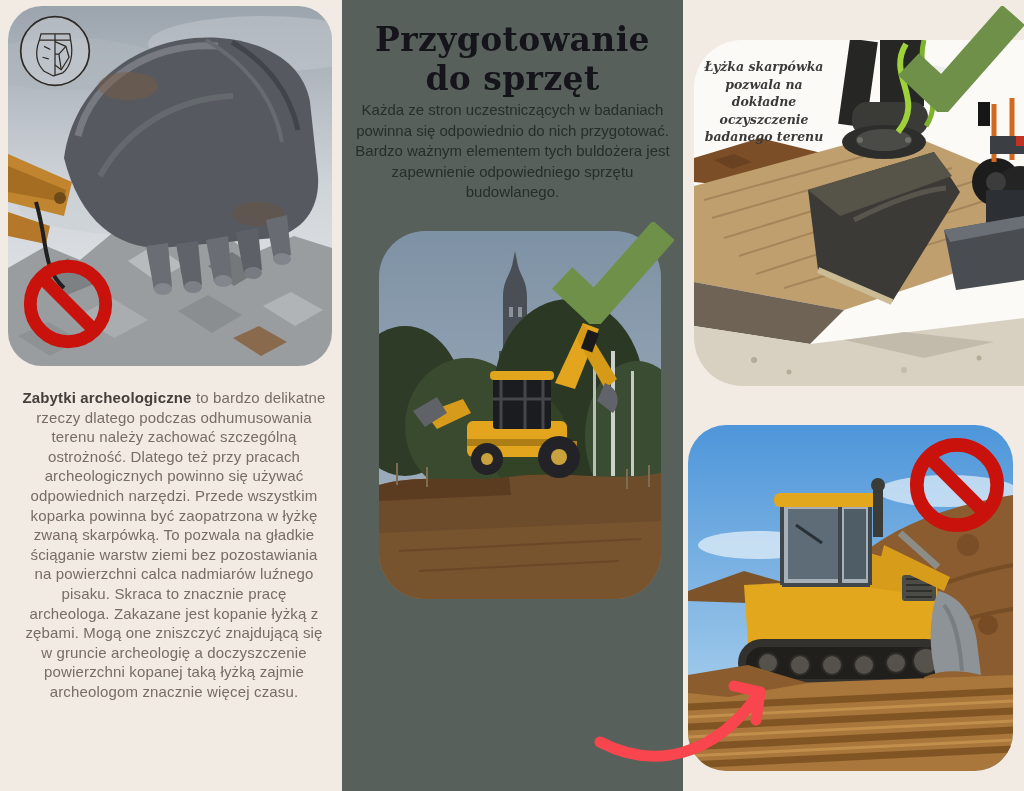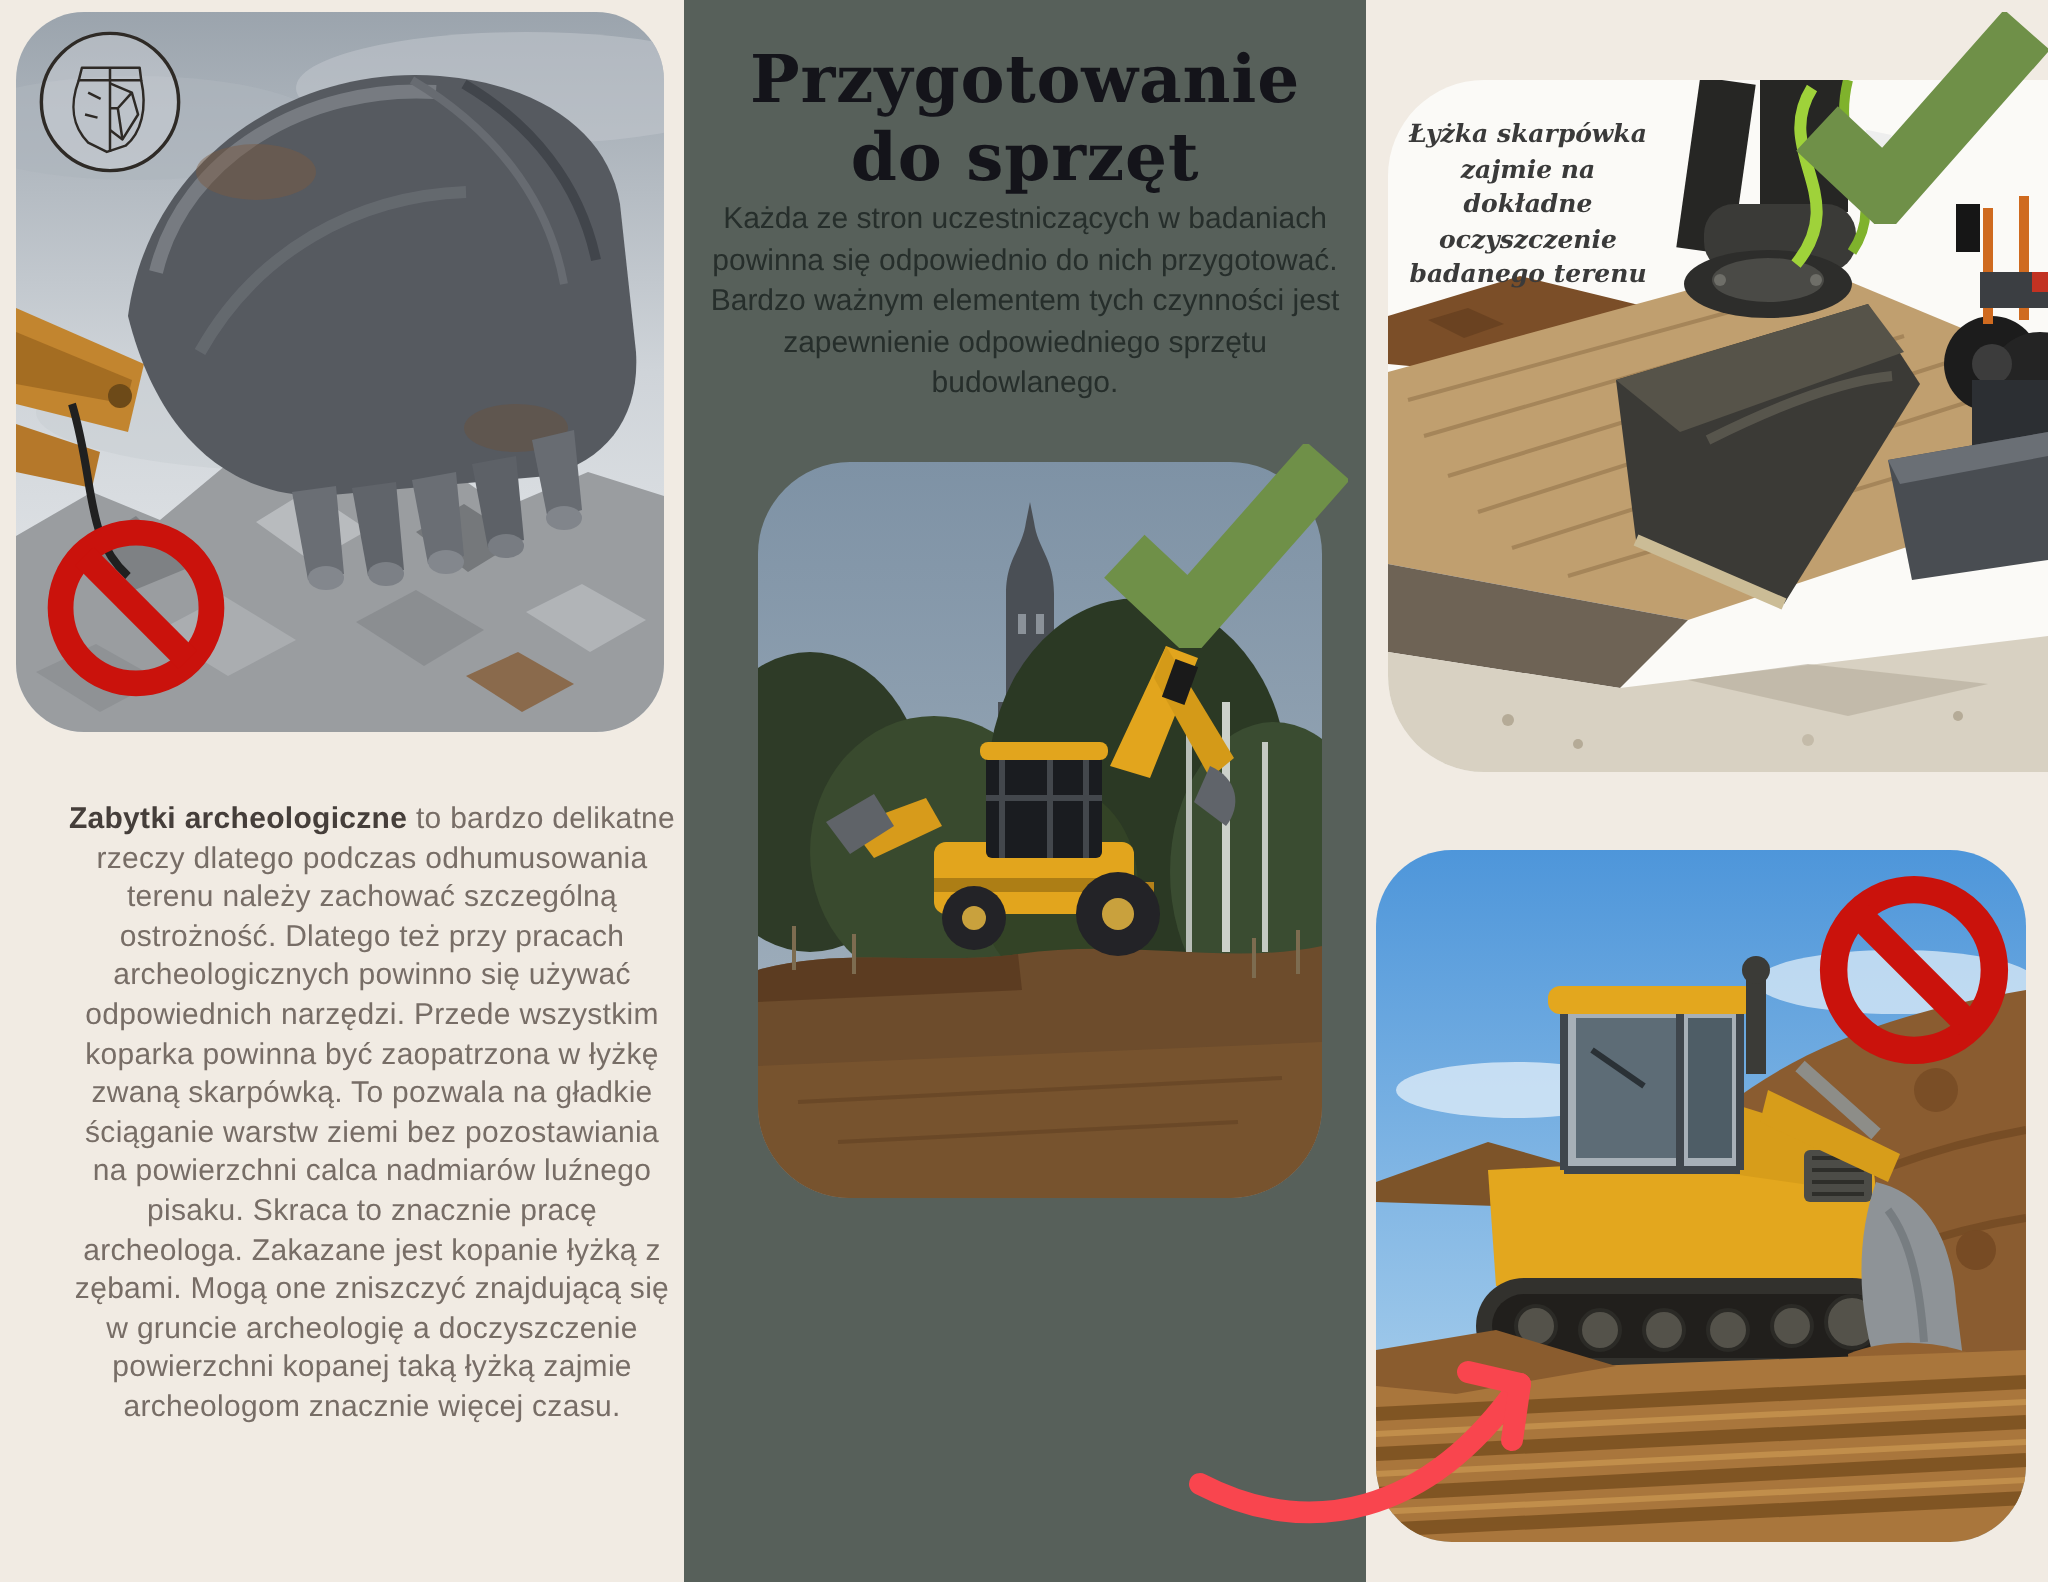--- a/index.html
+++ b/index.html
@@ -7,21 +7,21 @@
           font-family:"Liberation Sans",sans-serif;}
   .band{position:absolute;left:342px;top:0;width:341px;height:791px;background:#57605a;}
   .card{position:absolute;overflow:hidden;margin:0;padding:0;}
   .card svg.scene{display:block;width:100%;height:100%;}
   .left-card{left:8px;top:6px;width:324px;height:360px;border-radius:34px;}
   .logo{position:absolute;left:8px;top:6px;width:78px;height:78px;}
   .ban{position:absolute;}
   .ban svg,.check svg,.logo svg,.arrow svg{display:block;width:100%;height:100%;}
   .ban-left{left:14px;top:252px;width:92px;height:92px;}
   .ban-right{left:908px;top:436px;width:98px;height:98px;z-index:6;}
-  .left-text{position:absolute;left:16px;top:384px;width:308px;margin:16px;text-align:center;
+  .left-text{position:absolute;left:16px;top:384px;width:308px;margin:4px;text-align:center;
              font-size:15px;line-height:19.6px;color:#776d66;letter-spacing:.15px;}
   .left-text strong{color:#453e3a;}
   .title{position:absolute;left:342px;top:20px;width:341px;margin:0;text-align:center;
          font-family:"DejaVu Serif","Liberation Serif",serif;font-weight:700;
          font-size:33px;line-height:39px;color:#14141a;letter-spacing:.4px;}
   .title span{display:block;}
   .intro{position:absolute;left:352px;top:100px;width:321px;margin:0;text-align:center;
          font-size:15px;line-height:20.5px;color:#262e2b;}
   .center-card{left:379px;top:231px;width:282px;height:368px;border-radius:46px;}
   .outro{position:absolute;left:352px;top:612px;width:321px;margin:0;text-align:center;
@@ -117,21 +117,21 @@
     </span>
   </figure>
 
   <p class="left-text"><strong>Zabytki archeologiczne</strong><span> to bardzo delikatne rzeczy dlatego podczas odhumusowania terenu należy zachować szczególną ostrożność. Dlatego też przy pracach archeologicznych powinno się używać odpowiednich narzędzi. Przede wszystkim koparka powinna być zaopatrzona w łyżkę zwaną skarpówką. To pozwala na gładkie ściąganie warstw ziemi bez pozostawiania na powierzchni calca nadmiarów luźnego pisaku. Skraca to znacznie pracę archeologa. Zakazane jest kopanie łyżką z zębami. Mogą one zniszczyć znajdującą się w gruncie archeologię a doczyszczenie powierzchni kopanej taką łyżką zajmie archeologom znacznie więcej czasu.</span></p>
 
   <h1 class="title">
     <span>Przygotowanie</span>
     <span>do sprzęt</span>
   </h1>
 
-  <p class="intro">Każda ze stron uczestniczących w badaniach powinna się odpowiednio do nich przygotować. Bardzo ważnym elementem tych czynności jest zapewnienie odpowiedniego sprzętu budowlanego.</p>
+  <p class="intro">Każda ze stron uczestniczących w badaniach powinna się odpowiednio do nich przygotować. Bardzo ważnym elementem tych buldożera jest zapewnienie odpowiedniego sprzętu budowlanego.</p>
 
   <figure class="card center-card">
     <svg class="scene" viewBox="0 0 282 368">
       <defs>
         <linearGradient id="gsky2" x1="0" y1="0" x2="0" y2="1">
           <stop offset="0" stop-color="#7e92a5"></stop>
             <stop offset="1" stop-color="#a8b6c2"></stop>
         </linearGradient>
       </defs>
       <rect width="282" height="368" fill="url(#gsky2)"></rect>
@@ -235,21 +235,21 @@
       <circle cx="326" cy="152" r="26" fill="#242424"></circle>
       <circle cx="302" cy="142" r="10" fill="#3c3c3c"></circle>
       <rect x="292" y="150" width="38" height="62" fill="#2c2f33"></rect>
       <path d="M300,64 V122 M318,58 V120" stroke="#cf6a1f" stroke-width="5" fill="none"></path>
       <rect x="284" y="62" width="12" height="24" fill="#161616"></rect>
       <rect x="296" y="96" width="34" height="18" fill="#3b3e42"></rect>
       <rect x="322" y="96" width="8" height="10" fill="#c23222"></rect>
       <path d="M250,190 L330,176 L330,240 L262,250 Z" fill="#494d52"></path>
       <path d="M250,190 L330,176 L330,188 L256,202 Z" fill="#6a6f75"></path>
     </svg>
-    <p class="caption">Łyżka skarpówka zajmie na dokładne oczyszczenie badanego terenu</p>
+    <p class="caption">Łyżka skarpówka pozwala na dokładne oczyszczenie badanego terenu</p>
   </figure>
 
   <span class="check check-top">
     <svg viewBox="0 0 120 100">
       <path d="M10,55 L42,85 L110,8" fill="none" stroke="#6f9048" stroke-width="29"></path>
     </svg>
   </span>
 
   <figure class="card rb-card">
     <svg class="scene" viewBox="0 0 325 346">

